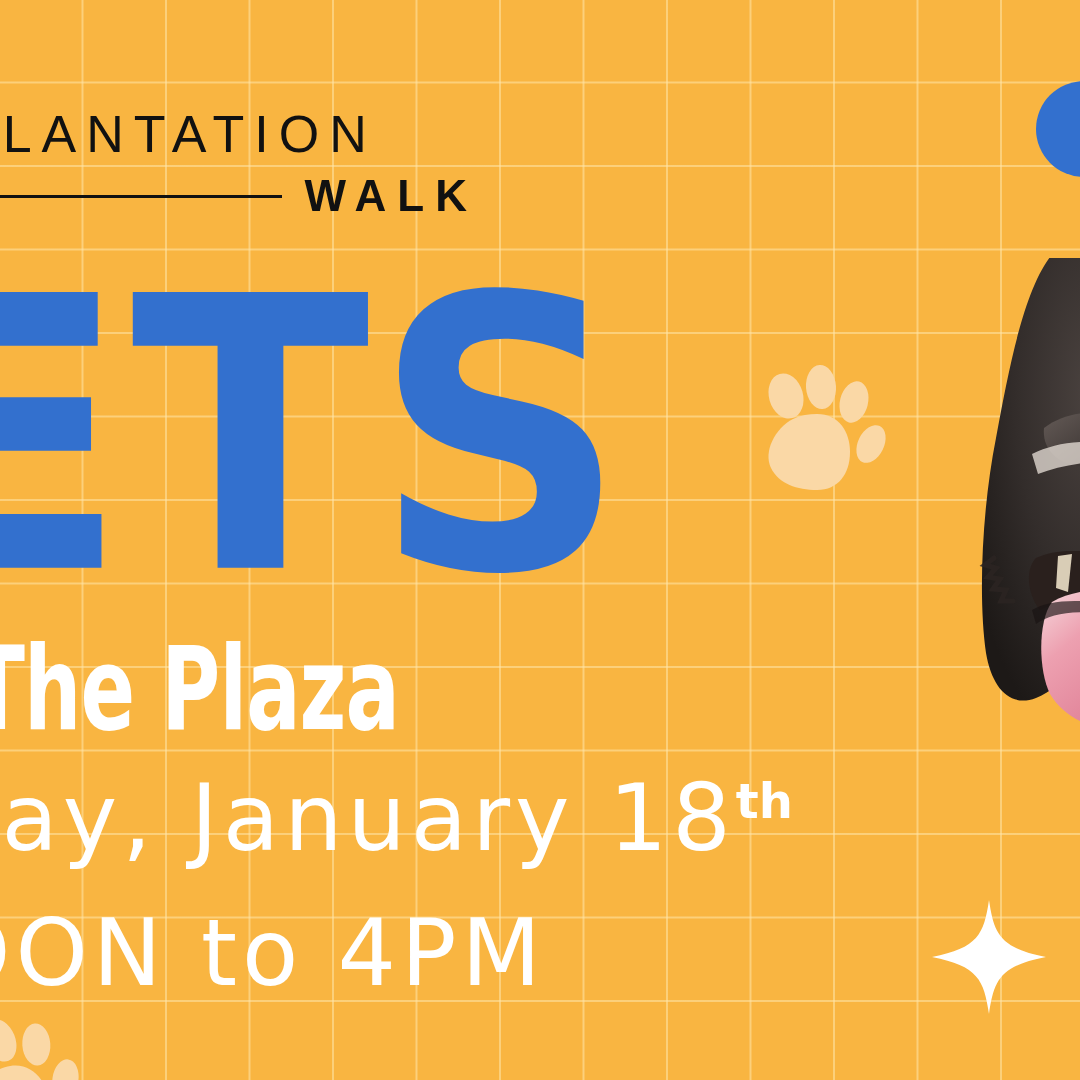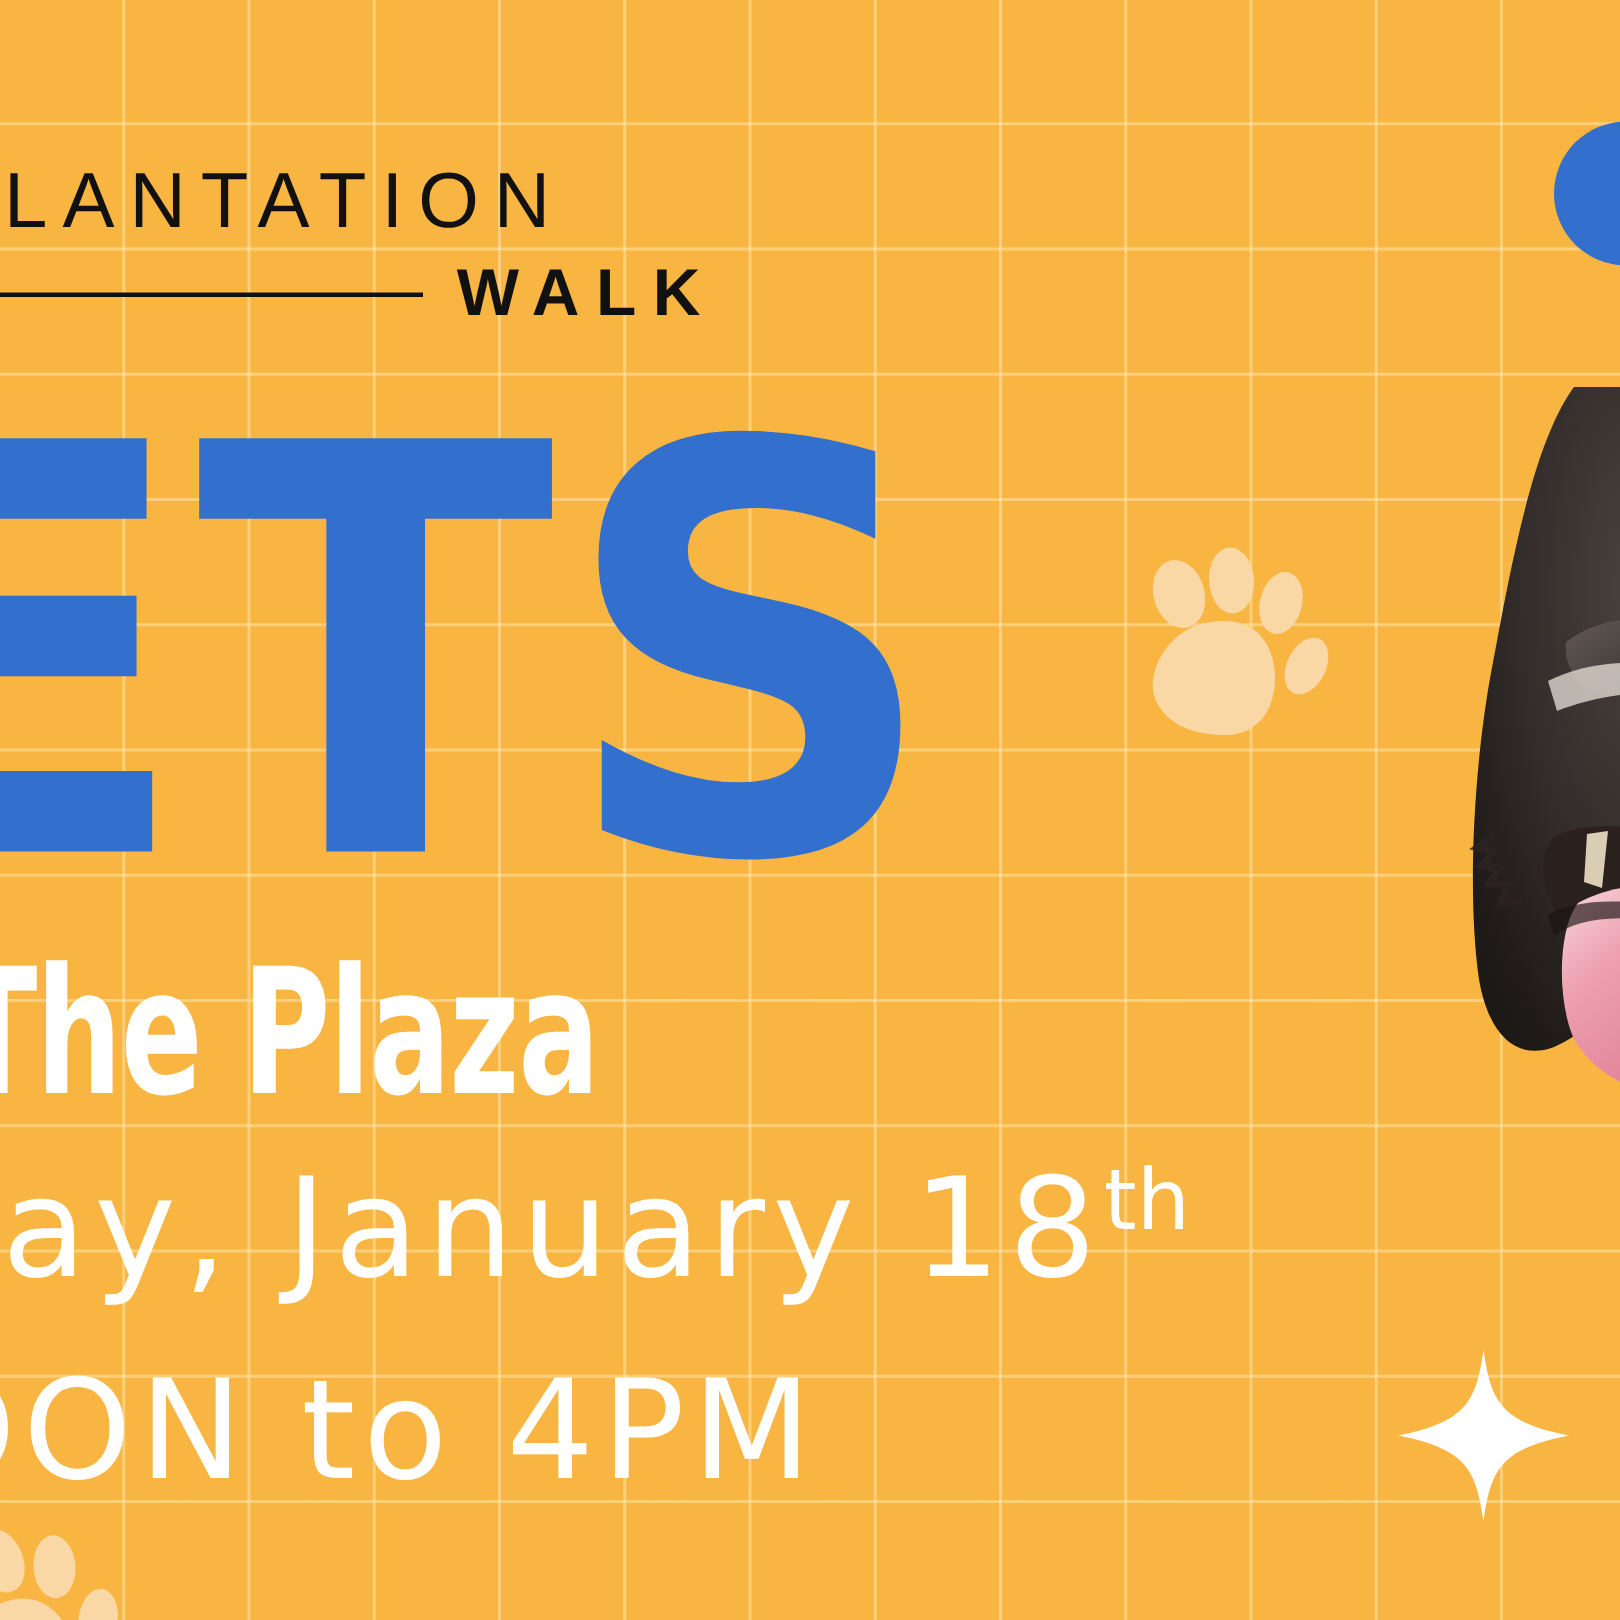--- a/index.html
+++ b/index.html
@@ -128,23 +128,24 @@
     top: 773px;
     font-size: 92px;
     color: #FFFFFF;
     line-height: 1;
     white-space: nowrap;
     font-family: "DejaVu Sans", sans-serif;
     letter-spacing: 5px;
     font-weight: 400;
   }
   #date .sup {
-    font-size: 56px;
+    font-size: 48px;
     vertical-align: super;
     letter-spacing: 0;
+    font-weight: bold;
   }
   #time {
     position: absolute;
     left: -62px;
     top: 908px;
     font-size: 92px;
     color: #FFFFFF;
     line-height: 1;
     white-space: nowrap;
     font-family: "DejaVu Sans", sans-serif;

